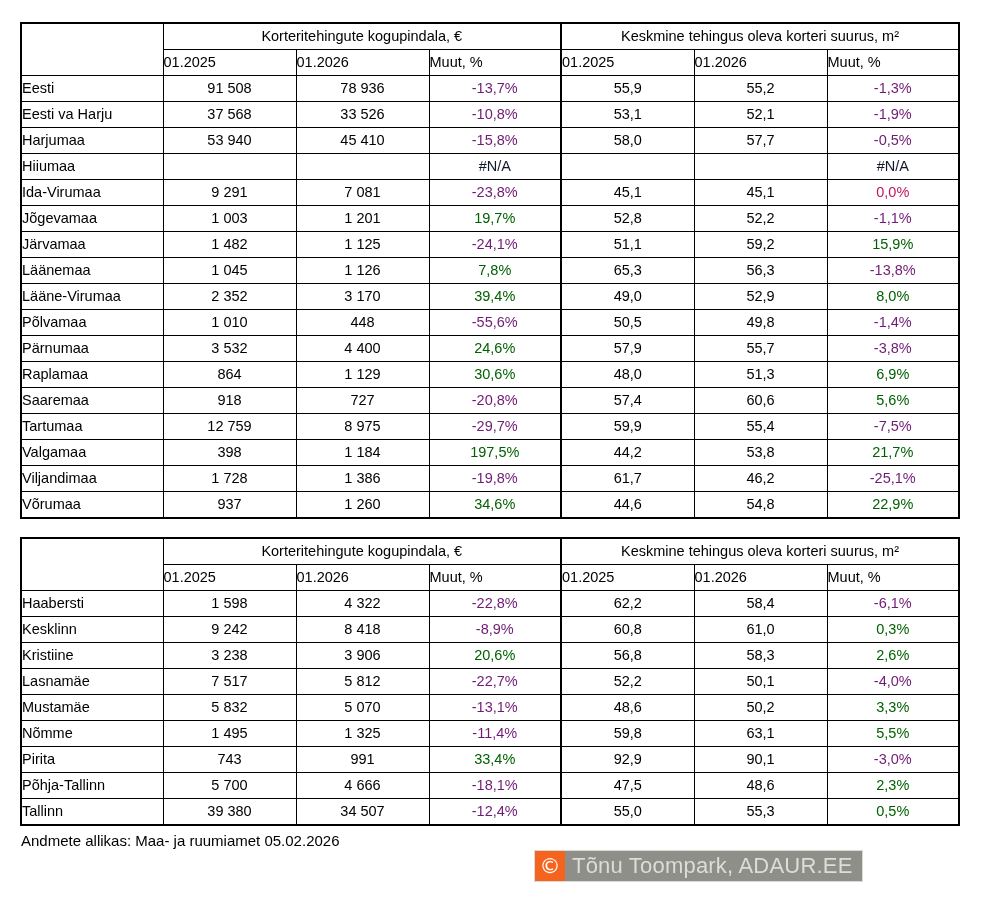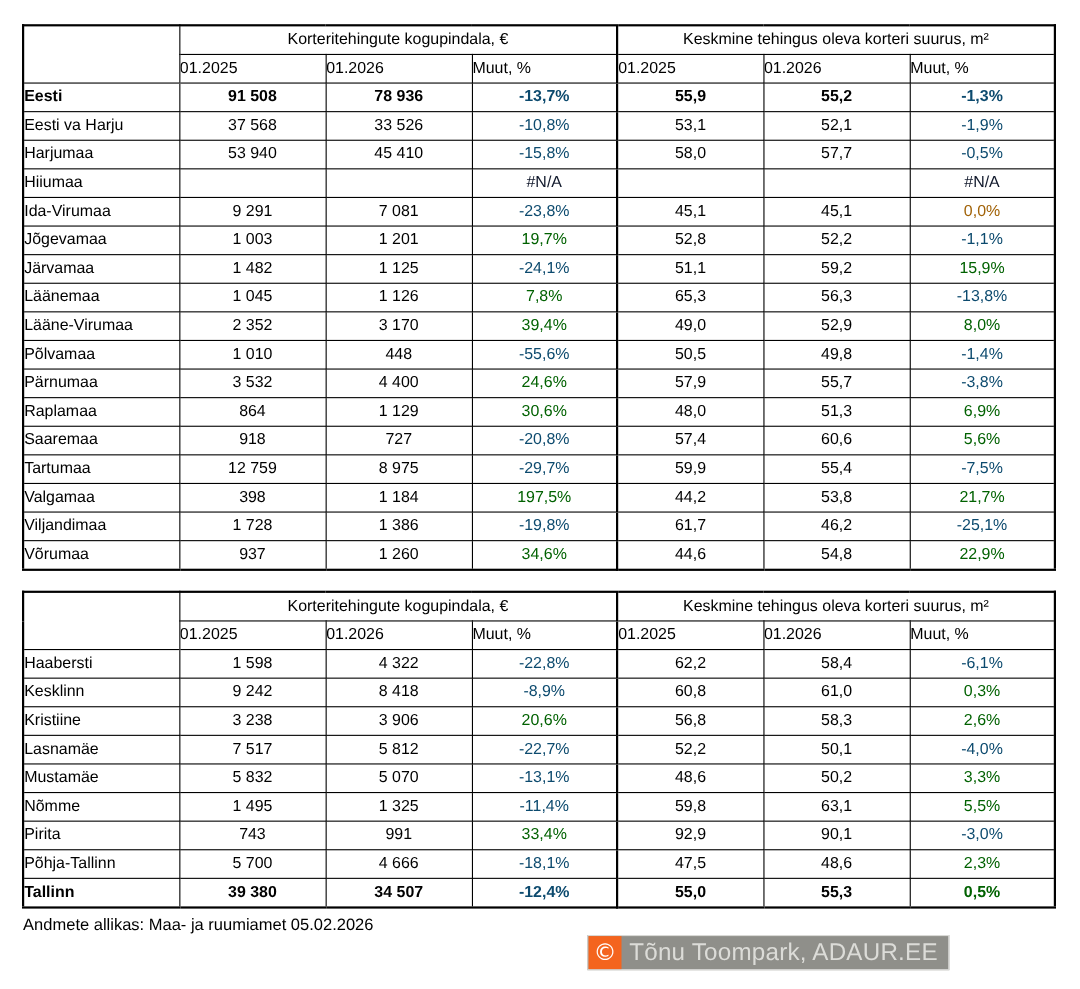--- a/index.html
+++ b/index.html
@@ -80,24 +80,24 @@
     border-right: 2px solid #000000;
   }
   td.num {
     text-align: center;
   }
   td.pct {
     text-align: center;
     font-weight: bold;
   }
   .pos { color: #006100; }
-  .neg { color: #0c4a6e; }
-  .zero { color: #a16207; }
+  .neg { color: #701a75; }
+  .zero { color: #be185d; }
   .na   { color: #0f172a; font-weight: bold; }
-  tr.total td { font-weight: bold; }
+  tr.total td { font-weight: normal; }
 
   
   #table1-wrap { position: absolute; left: 20px; top: 22px; }
   #table2-wrap { position: absolute; left: 20px; top: 537px; }
 
   
   #source-note {
     position: absolute;
     left: 21px;
     top: 832px;

